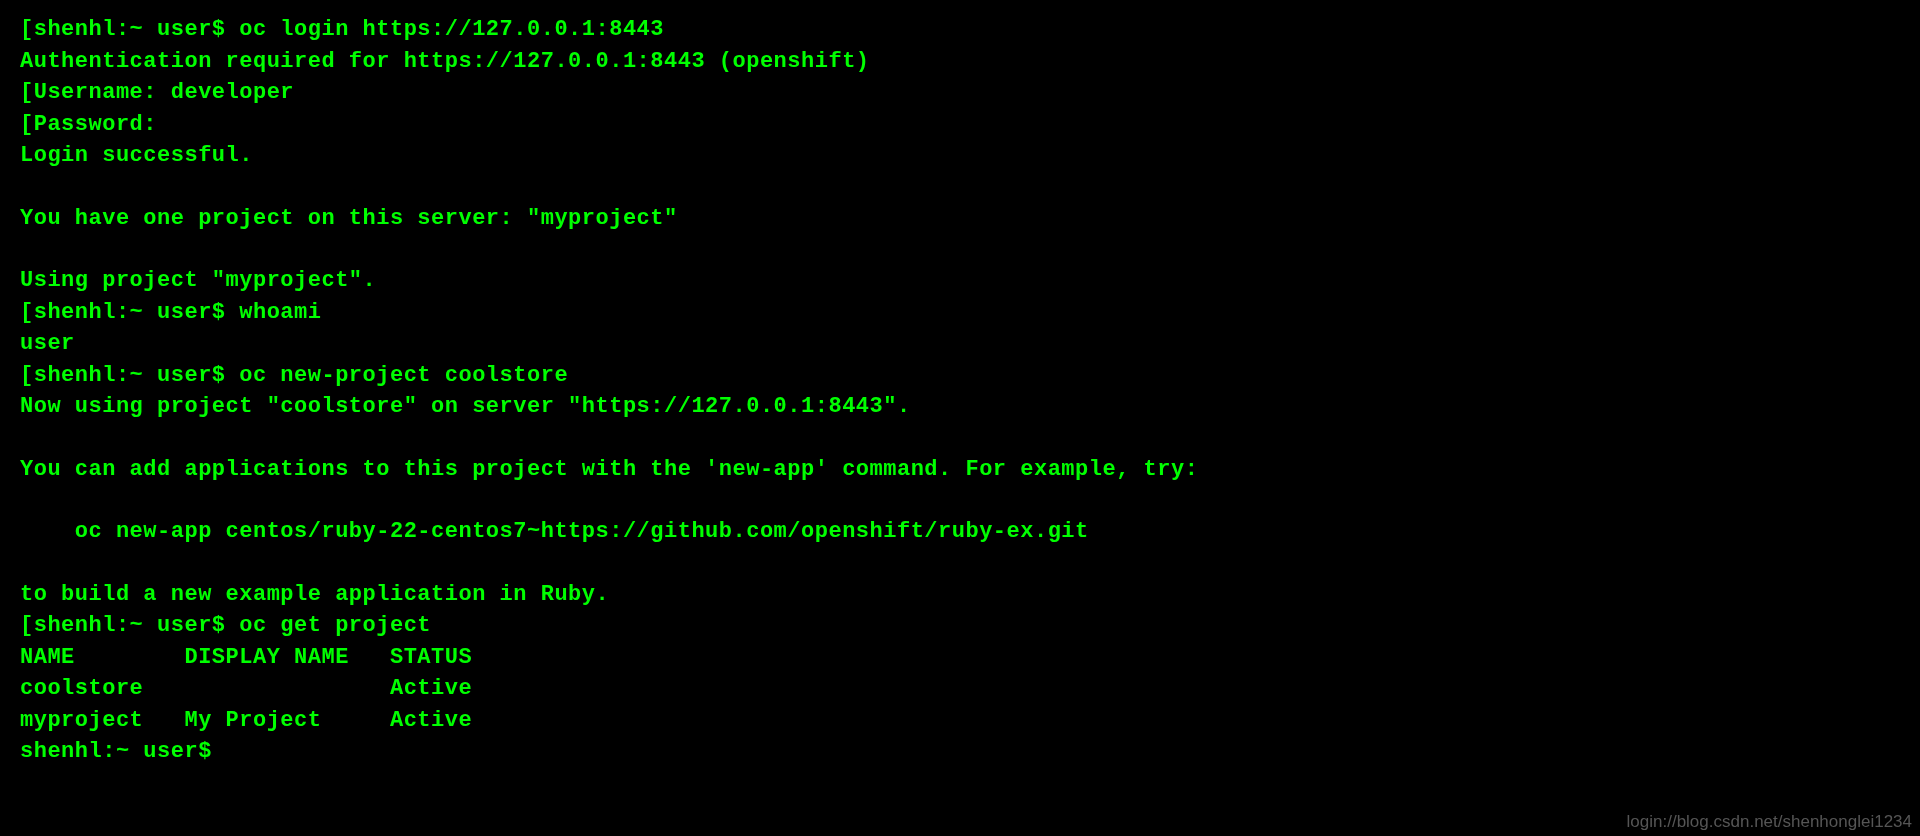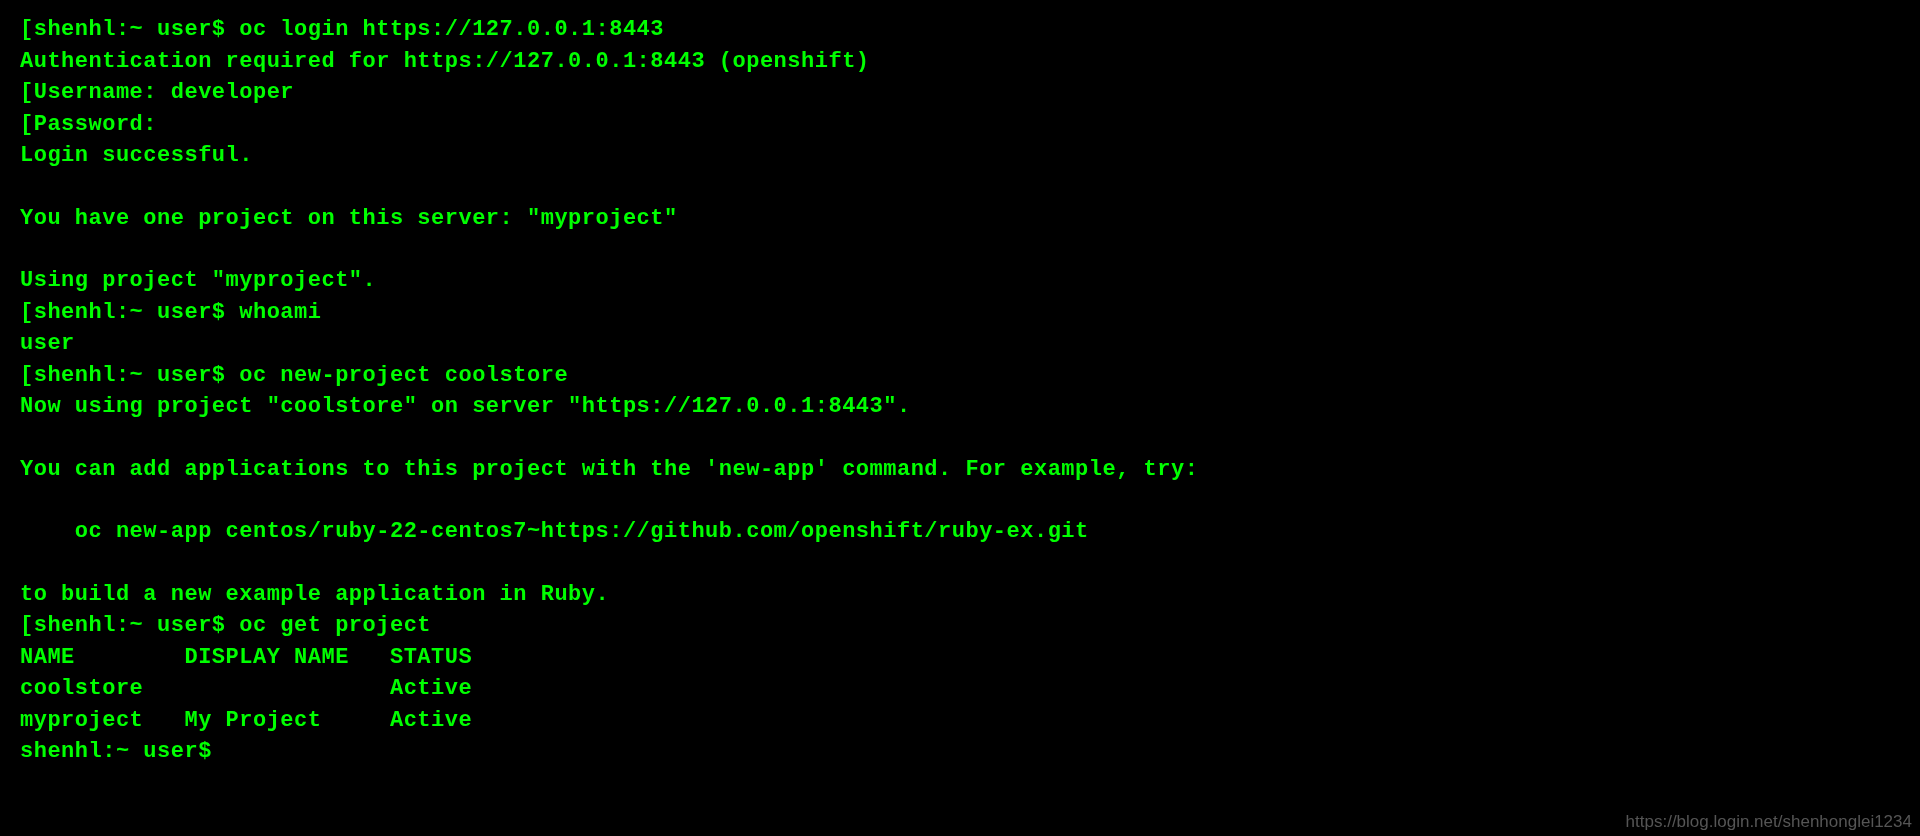--- a/index.html
+++ b/index.html
@@ -36,13 +36,13 @@
       font-size: 17px;
       font-weight: normal;
       font-family: 'Arial', sans-serif;
     }
   </style>
 </head>
 <body>
 
 <div class="terminal" id="terminal-container"><span class="line">[shenhl:~ user$ oc login https://127.0.0.1:8443</span><span class="line">Authentication required for https://127.0.0.1:8443 (openshift)</span><span class="line">[Username: developer</span><span class="line">[Password:</span><span class="line">Login successful.</span><span class="line"></span><span class="line">You have one project on this server: "myproject"</span><span class="line"></span><span class="line">Using project "myproject".</span><span class="line">[shenhl:~ user$ whoami</span><span class="line">user</span><span class="line">[shenhl:~ user$ oc new-project coolstore</span><span class="line">Now using project "coolstore" on server "https://127.0.0.1:8443".</span><span class="line"></span><span class="line">You can add applications to this project with the 'new-app' command. For example, try:</span><span class="line"></span><span class="line">    oc new-app centos/ruby-22-centos7~https://github.com/openshift/ruby-ex.git</span><span class="line"></span><span class="line">to build a new example application in Ruby.</span><span class="line">[shenhl:~ user$ oc get project</span><span class="line">NAME        DISPLAY NAME   STATUS</span><span class="line">coolstore                  Active</span><span class="line">myproject   My Project     Active</span><span class="line">shenhl:~ user$</span></div>
 
-<div class="watermark">https://blog.login.net/shenhonglei1234</div>
+<div class="watermark">login://blog.csdn.net/shenhonglei1234</div>
 
 </body></html>

